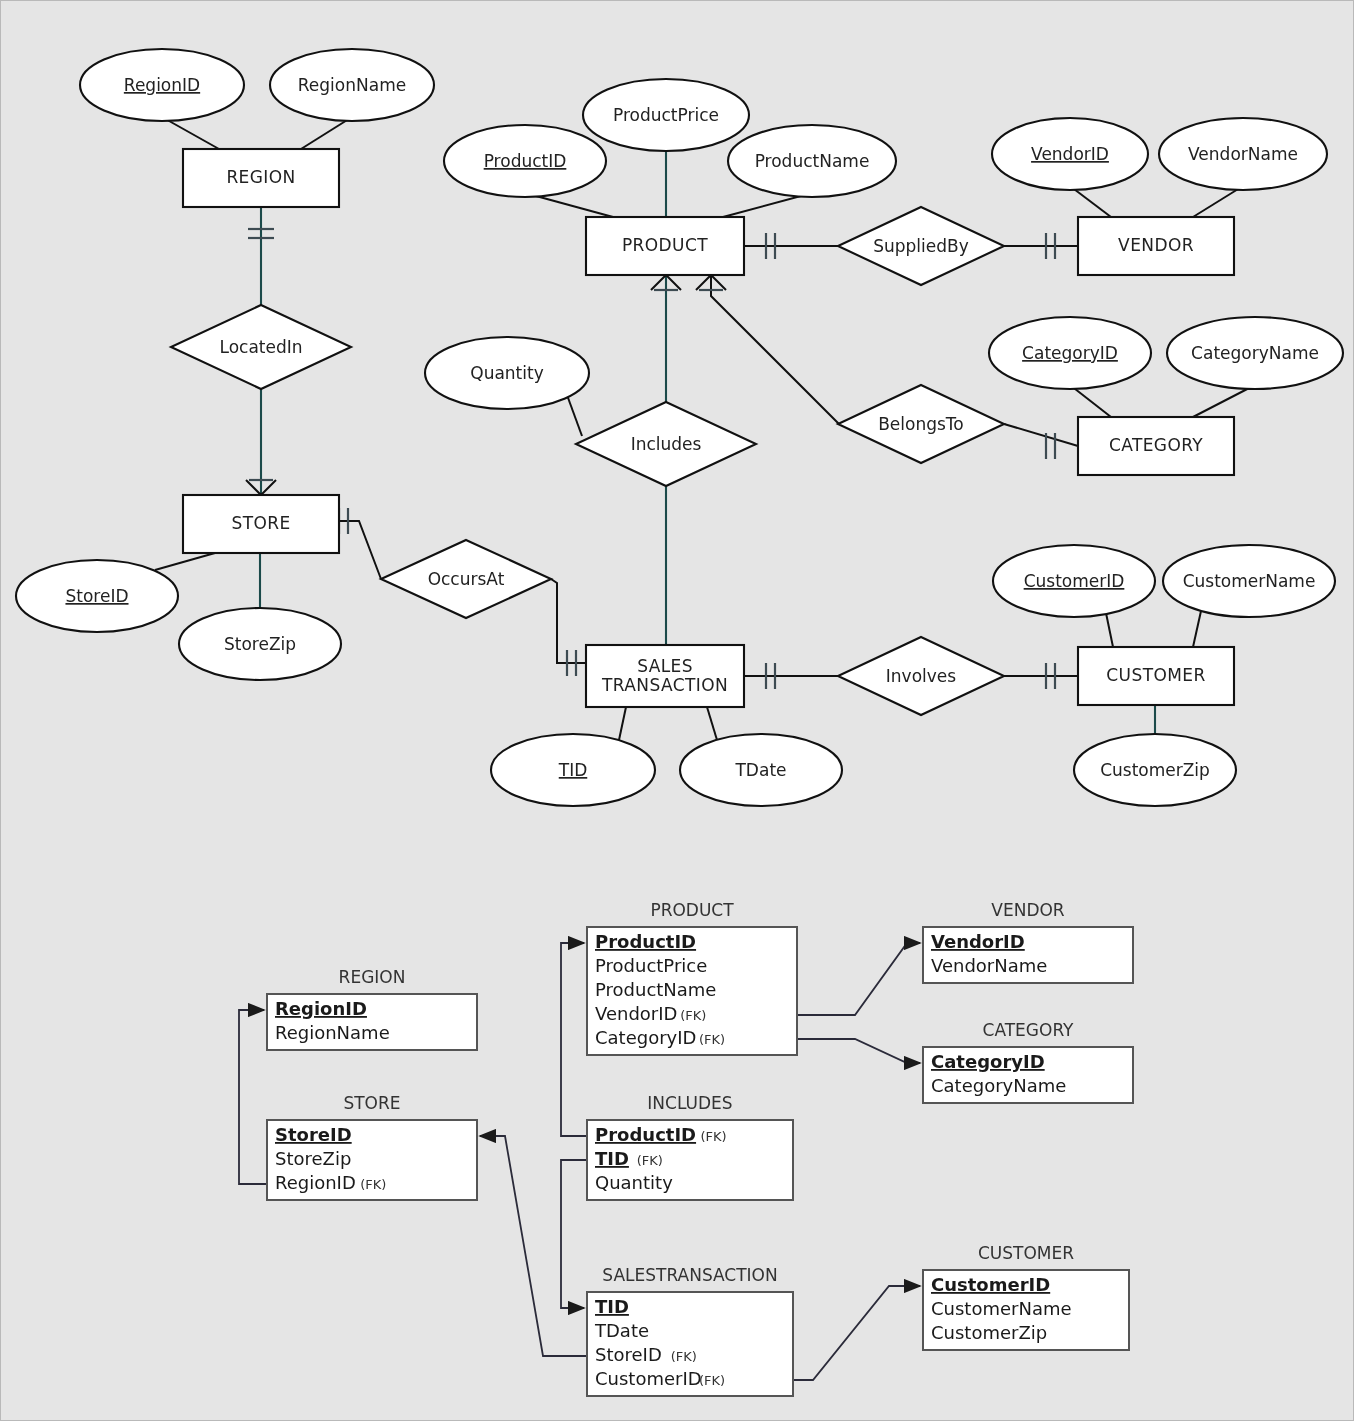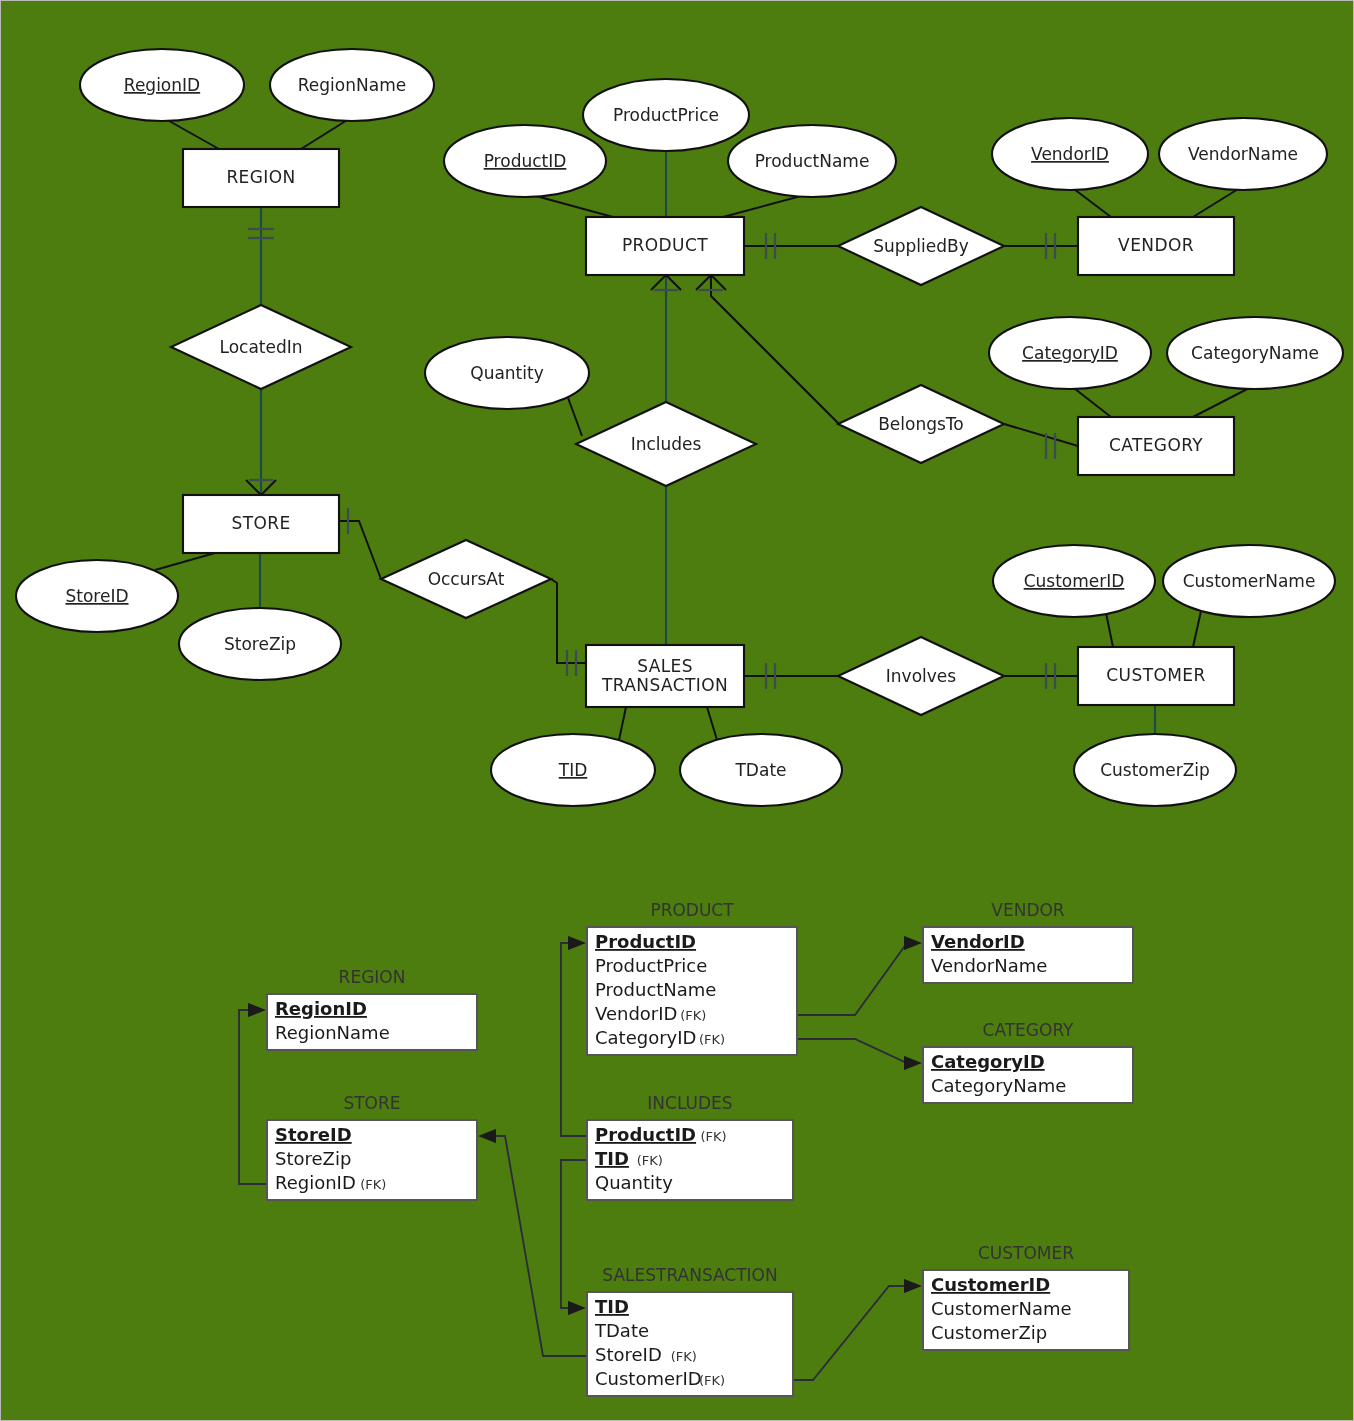--- a/index.html
+++ b/index.html
@@ -1,20 +1,20 @@
 <!DOCTYPE html>
 <html><head>
 <meta charset="utf-8">
 <style>
   html,body{margin:0;padding:0;background:#ffffff;}
   body{font-family:"DejaVu Sans", sans-serif;}
   #page{
     position:relative;
     width:1354px;height:1421px;
-    background:#4d7c0f;
+    background:#e5e5e5;
     border:1px solid #b9b9b9;
     box-sizing:border-box;
     overflow:hidden;
   }
   #svgroot{position:absolute;left:0;top:0;width:1354px;height:1421px;}
   .er-label{
     font-family:"DejaVu Sans", sans-serif;
     font-size:17px;
     fill:#222;
     text-anchor:middle;

